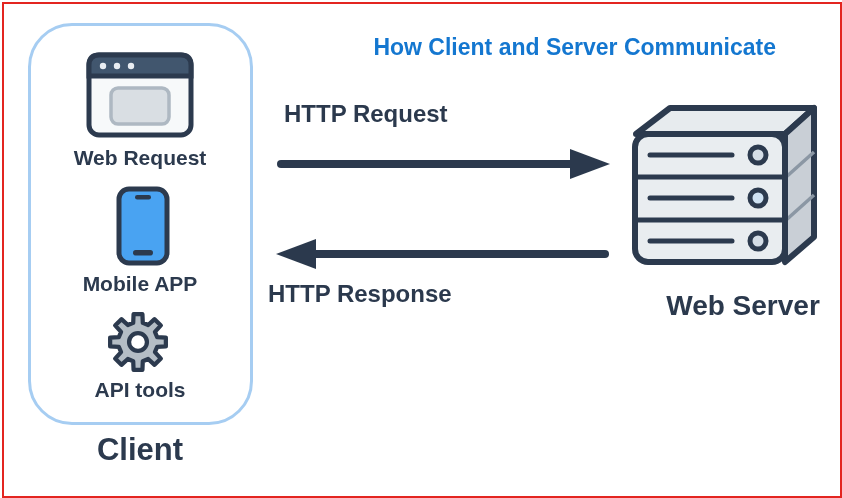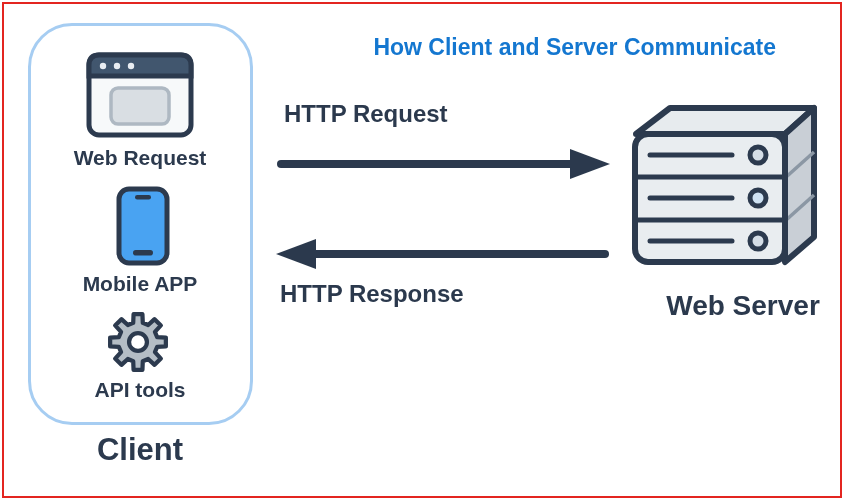--- a/index.html
+++ b/index.html
@@ -78,21 +78,21 @@
   <div class="abs arrow-label" style="left:280px;top:96px;width:320px;">HTTP Request</div>
   <svg class="abs" style="left:272px;top:142px;" width="336" height="36" viewBox="0 0 336 36">
     <line x1="5" y1="18" x2="298" y2="18" stroke="#2b394d" stroke-width="8" stroke-linecap="round"></line>
     <polygon points="294,3 334,18 294,33" fill="#2b394d"></polygon>
   </svg>
 
   <svg class="abs" style="left:270px;top:232px;" width="336" height="36" viewBox="0 0 336 36">
     <line x1="38" y1="18" x2="331" y2="18" stroke="#2b394d" stroke-width="8" stroke-linecap="round"></line>
     <polygon points="42,3 2,18 42,33" fill="#2b394d"></polygon>
   </svg>
-  <div class="abs arrow-label" style="left:276px;top:276px;width:330px;">HTTP Response</div>
+  <div class="abs arrow-label" style="left:264px;top:276px;width:330px;">HTTP Response</div>
 
   <svg class="abs" style="left:628px;top:100px;" width="188" height="164" viewBox="0 0 188 164">
     <path d="M 4 30 L 38 4 L 182 4 L 153 30 Z" fill="#e7ebee" stroke="#2c3a4e" stroke-width="6" stroke-linejoin="round"></path>
     <path d="M 153 30 L 182 4 L 182 133 L 153 158 Z" fill="#c9cfd6" stroke="#2c3a4e" stroke-width="6" stroke-linejoin="round"></path>
     <path d="M 153 74 L 182 48" stroke="#8b97a4" stroke-width="3.5"></path>
     <path d="M 153 117 L 182 91" stroke="#8b97a4" stroke-width="3.5"></path>
     <rect x="3" y="30" width="150" height="128" rx="13" fill="#e9edf0" stroke="#2c3a4e" stroke-width="6"></rect>
     <line x1="4" y1="73" x2="152" y2="73" stroke="#2c3a4e" stroke-width="5"></line>
     <line x1="4" y1="116" x2="152" y2="116" stroke="#2c3a4e" stroke-width="5"></line>
     <line x1="18" y1="51" x2="100" y2="51" stroke="#2c3a4e" stroke-width="5" stroke-linecap="round"></line>

